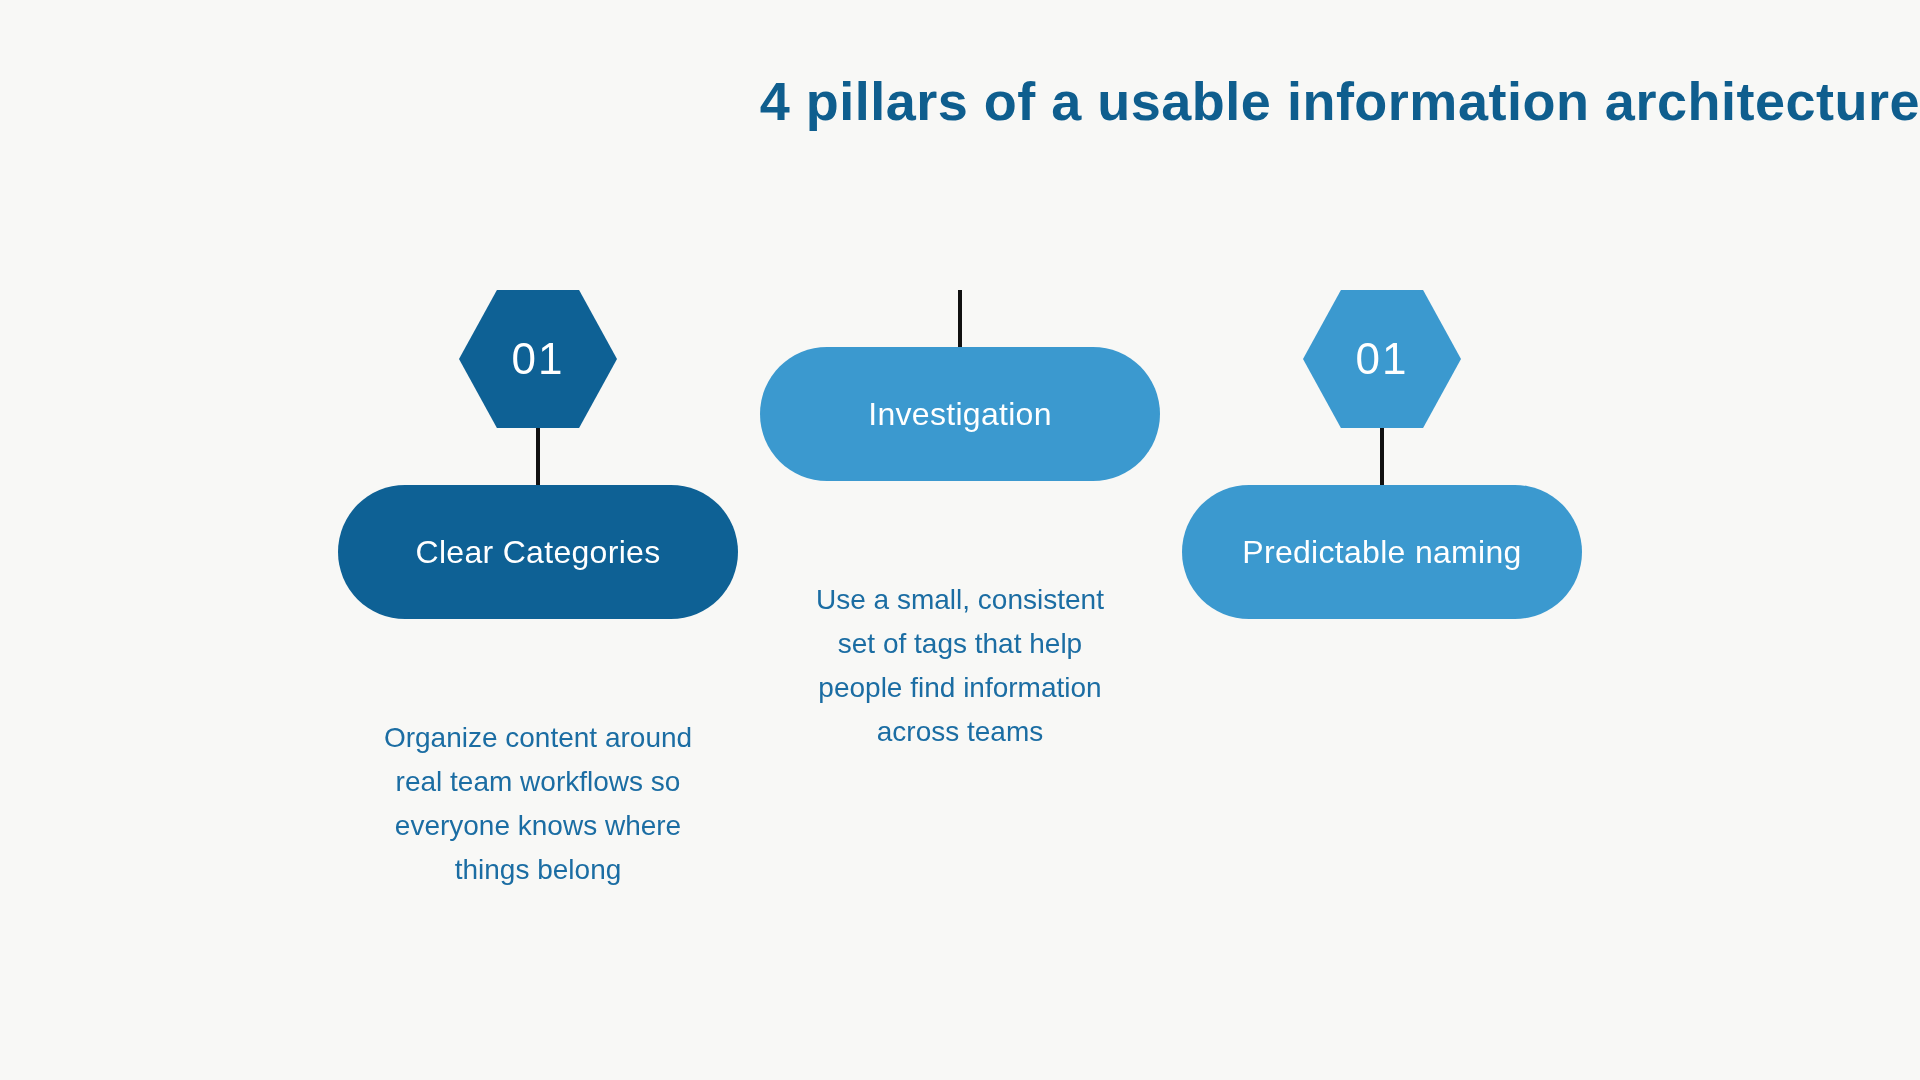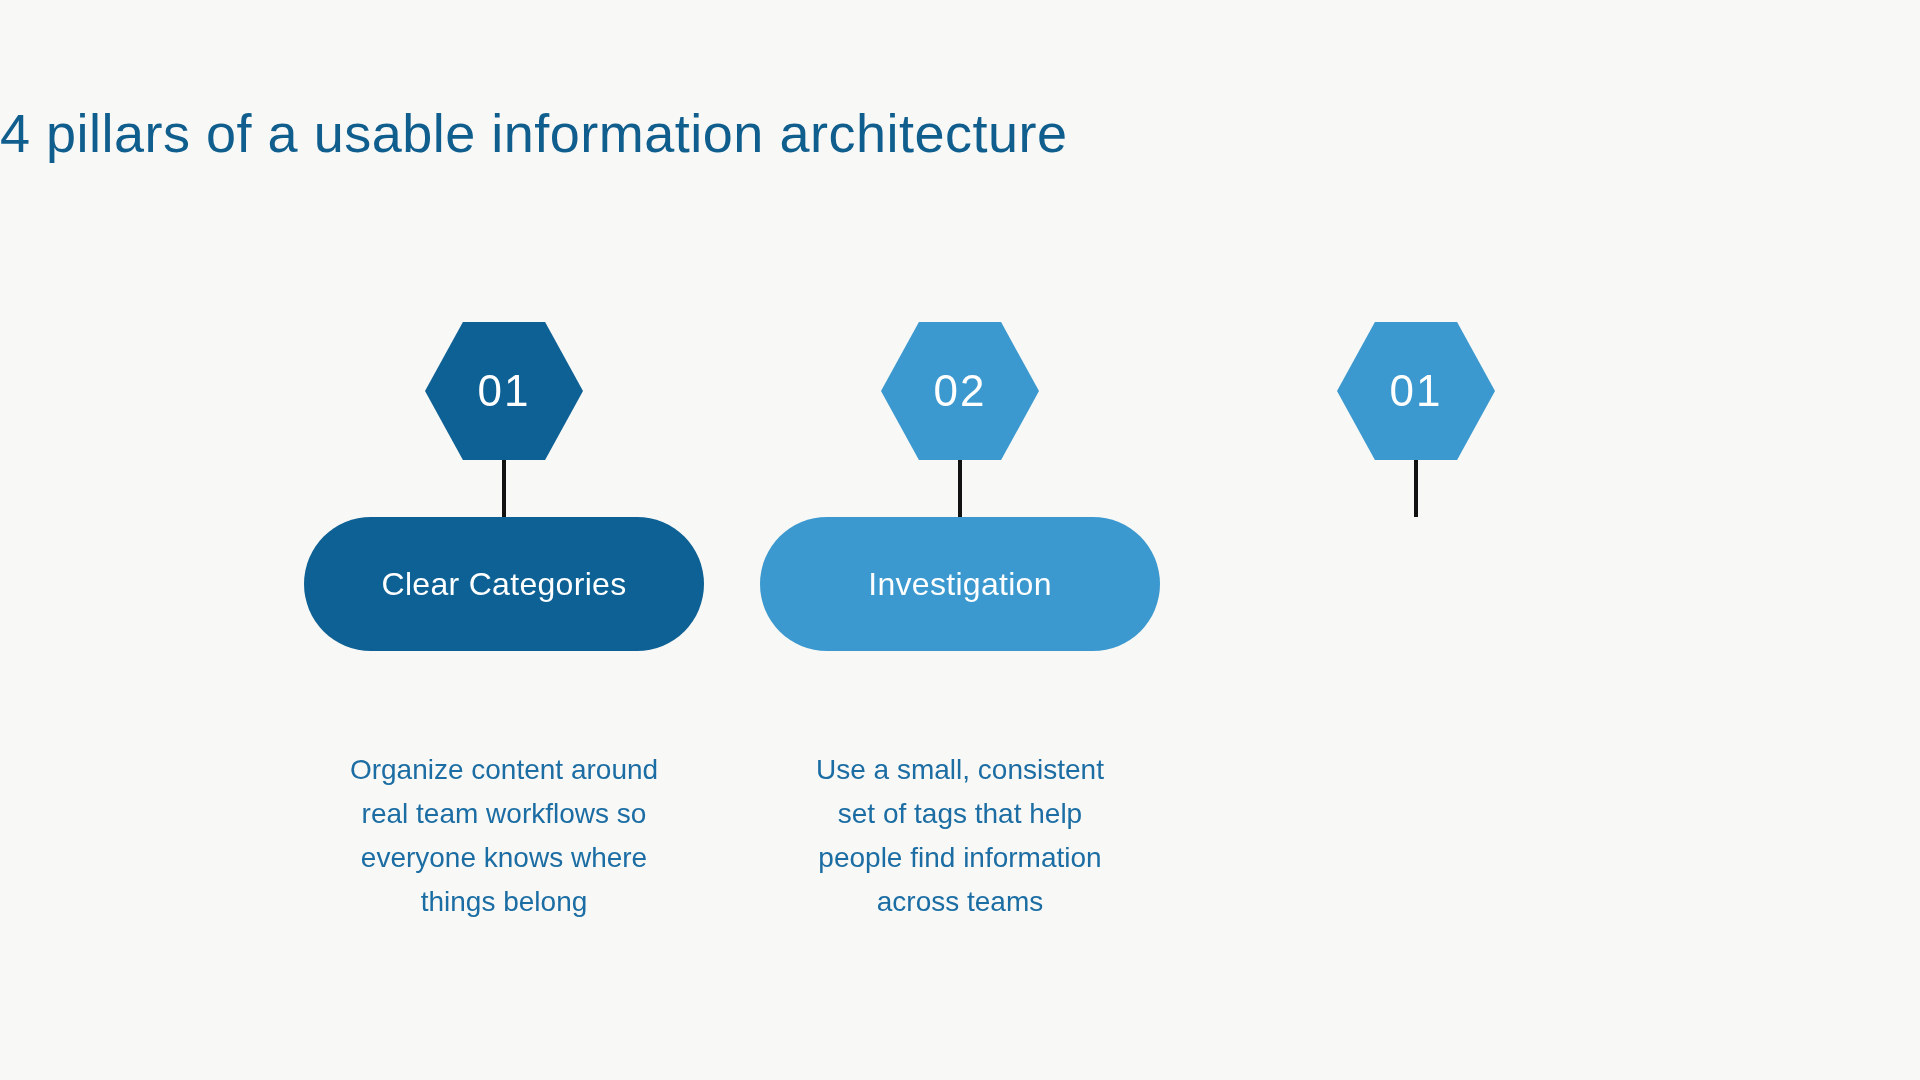--- a/index.html
+++ b/index.html
@@ -12,32 +12,32 @@
   }
   *{margin:0;padding:0;box-sizing:border-box;}
   html,body{width:1920px;height:1080px;}
   body{
     background:var(--bg);
     font-family:"Liberation Sans", sans-serif;
     overflow:hidden;
   }
   .canvas{width:1920px;height:1080px;position:relative;}
   .page-title{
-    margin-top:102px;
-    text-align:left;
+    margin-top:70px;
+    text-align:right;
     font-size:54px;
-    font-weight:400;
+    font-weight:700;
     letter-spacing:0.5px;
     color:var(--title);
     line-height:1.15;
   }
   .pillars{
     display:flex;
     justify-content:center;
-    gap:56px;
+    gap:22px;
     margin-top:158px;
   }
   .pillar{
     width:400px;
     display:flex;
     flex-direction:column;
     align-items:center;
   }
   .hex{
     width:158px;
@@ -102,35 +102,35 @@
       <div class="pill">
         <span class="pill-label">Clear Categories</span>
       </div>
       <div class="description">Organize content around
 real team workflows so
 everyone knows where
 things belong</div>
     </div>
 
     <div class="pillar" data-tone="light">
-      <div class="hex">
-        <span class="hex-number">02</span>
-      </div>
       <div class="connector"></div>
       <div class="pill">
         <span class="pill-label">Investigation</span>
       </div>
       <div class="description">Use a small, consistent
 set of tags that help
 people find information
 across teams</div>
     </div>
 
 
     <div class="pillar" data-tone="light">
       <div class="hex">
         <span class="hex-number">01</span>
       </div>
       <div class="connector"></div>
+      <div class="pill">
+        <span class="pill-label">Predictable naming</span>
+      </div>
     </div>
 
   </div>
 </div>
 
 </body></html>

